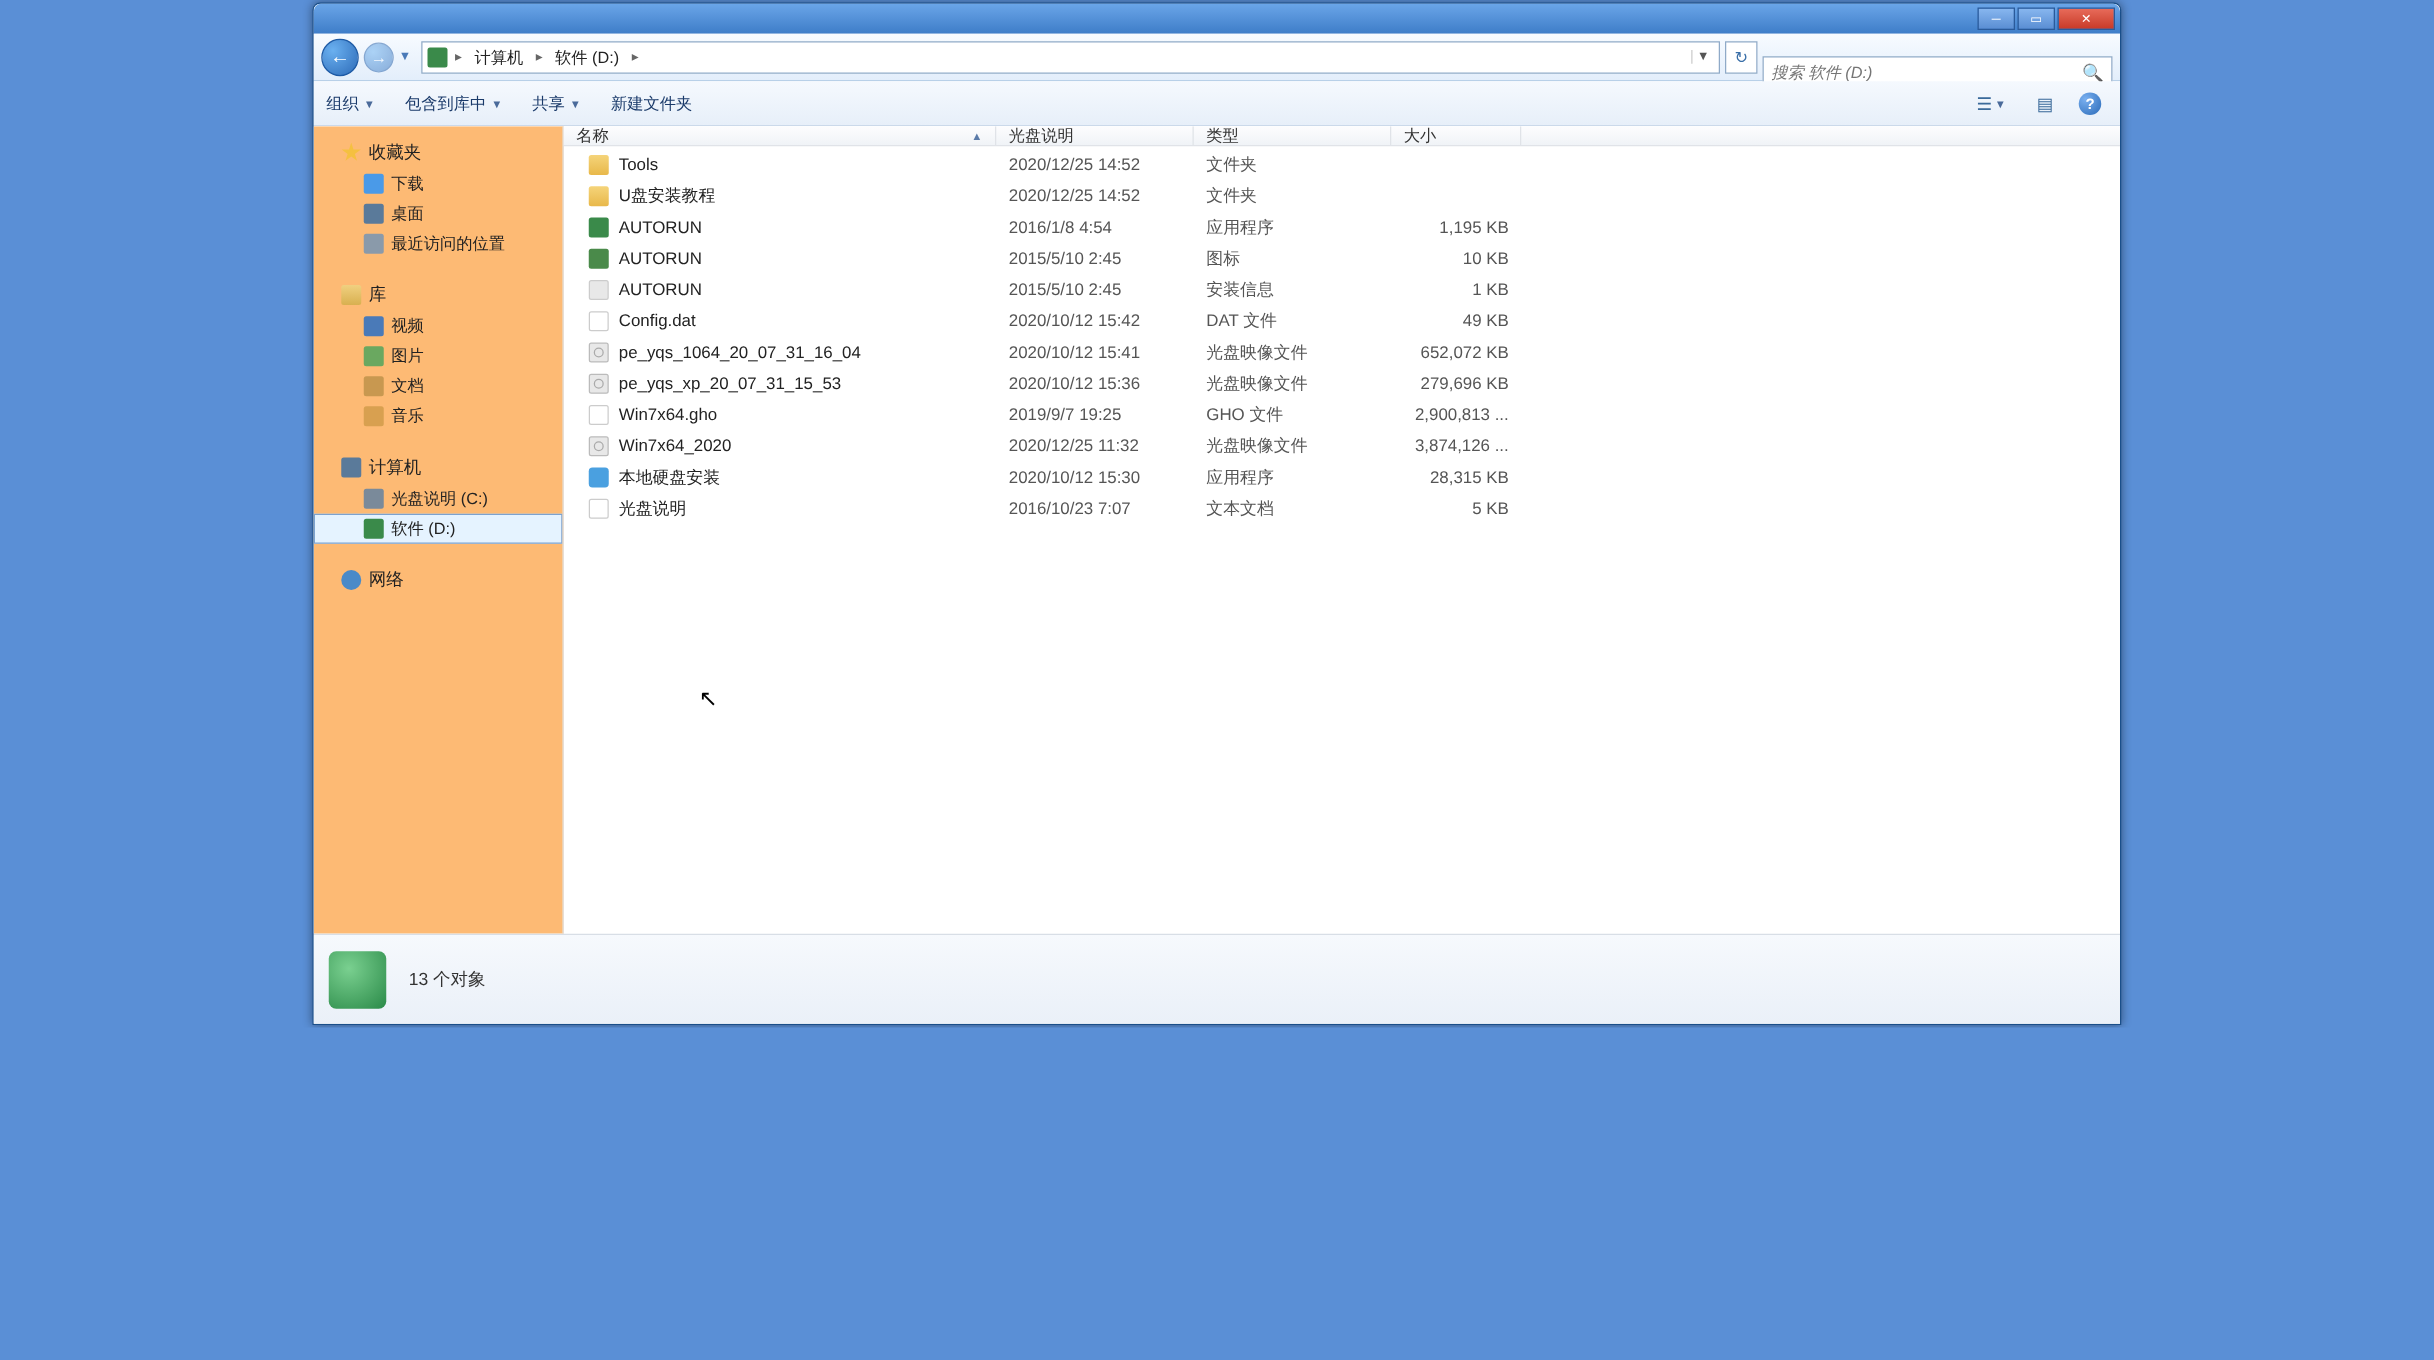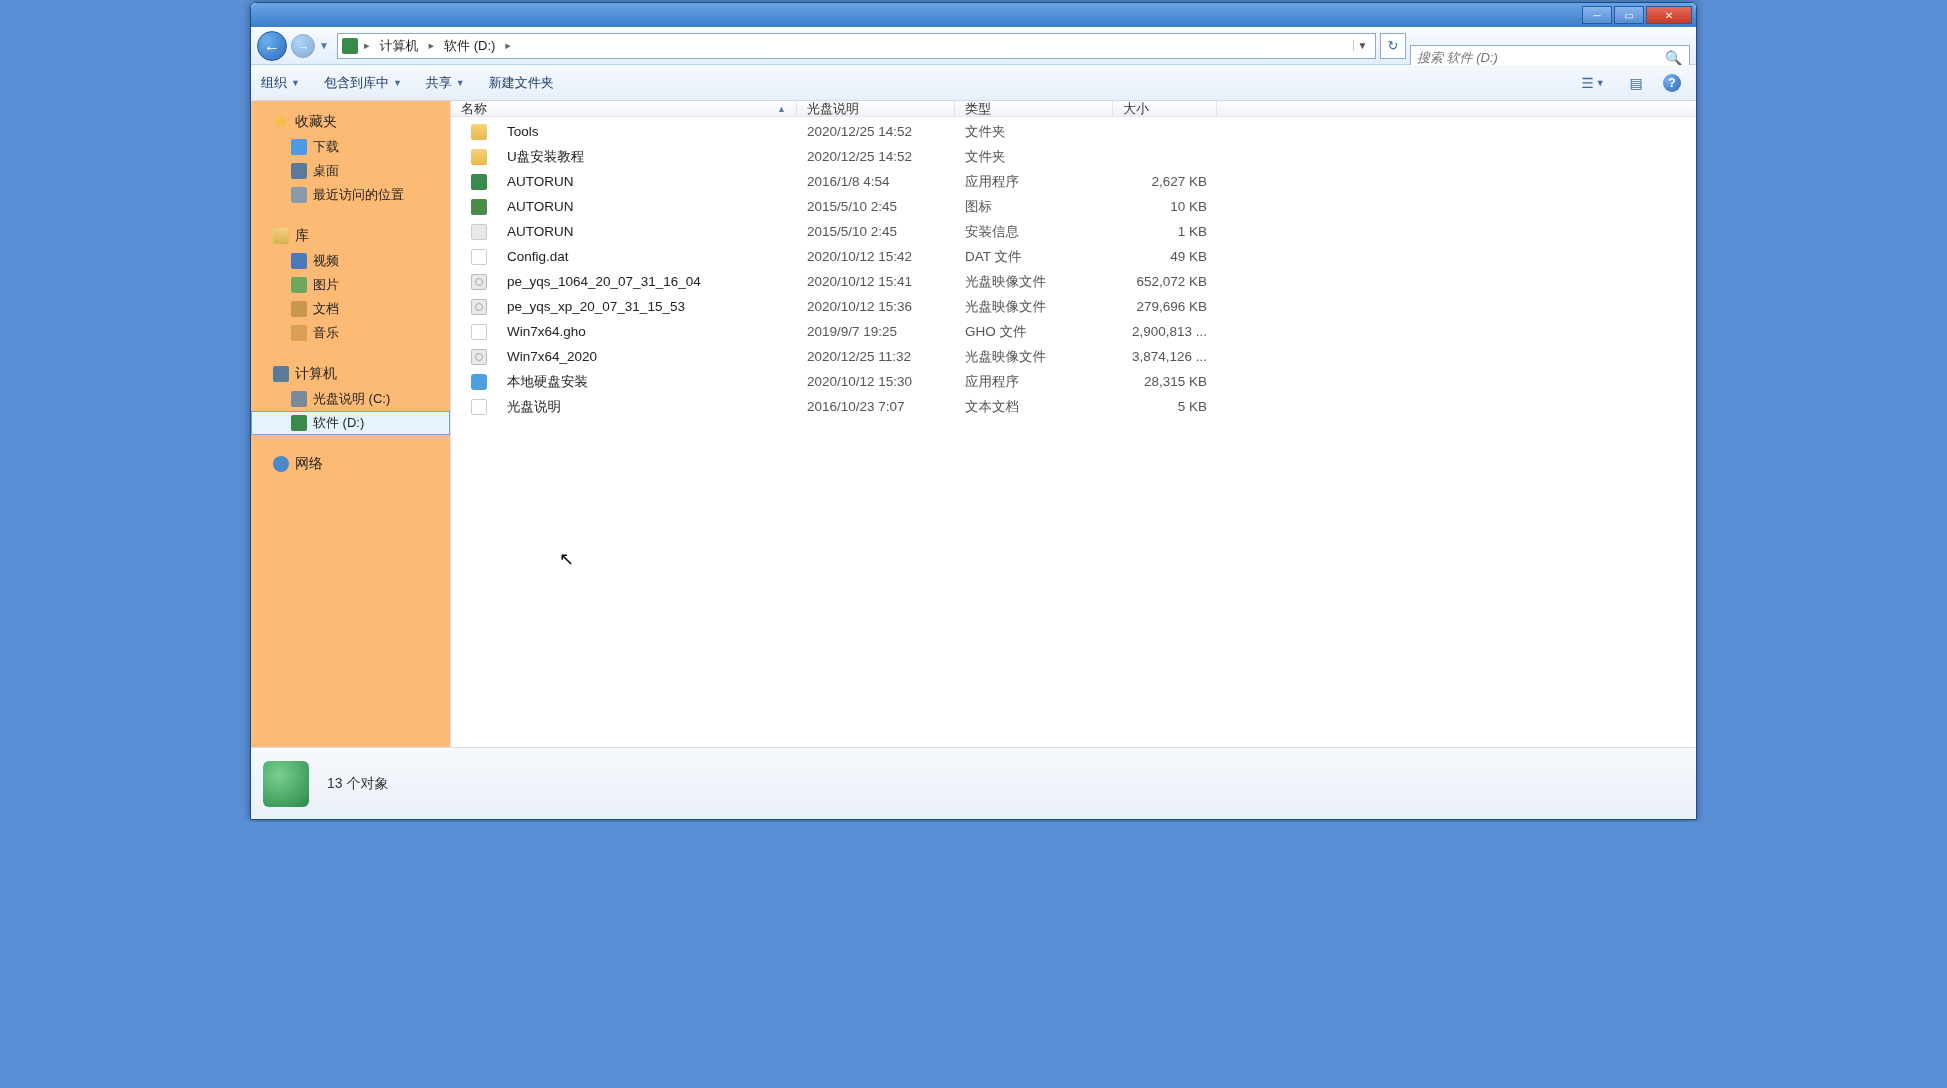--- a/index.html
+++ b/index.html
@@ -114,21 +114,21 @@
     
     .filelist { flex:1; overflow:auto; padding: 2px 0; }
     .row {
       display:flex; align-items:center;
       font-size:13.5px; color:#222;
       padding: 2px 0; cursor:pointer;
       height:25px;
     }
     .row.sel { background:#cde8ff; border:1px solid #7da2ce; padding:1px 0;}
     .cell { padding: 0 10px; }
-    .cell.name { width:346px; display:flex; align-items:center; gap:20px; padding-left:20px;}
+    .cell.name { width:346px; display:flex; align-items:center; gap:8px; padding-left:20px;}
     .cell.date { width:158px; color:#555; }
     .cell.type { width:158px; color:#555; }
     .cell.size { width:104px; text-align:right; color:#555; }
     .fic { width:16px; height:16px; display:inline-block; flex-shrink:0; }
     .fi-folder { background:linear-gradient(#f5d47a,#e8b84a); border-radius:2px;}
     .fi-exe { background:#3a8a4a; border-radius:2px; }
     .fi-ico { background:#4a8a4a; border-radius:2px; }
     .fi-inf { background:#e8e8e8; border:1px solid #ccc; border-radius:2px; }
     .fi-dat { background:#fff; border:1px solid #ccc; border-radius:2px; }
     .fi-iso { background:#e8e8e8; border:1px solid #bbb; border-radius:2px; position:relative;}
@@ -309,21 +309,21 @@
             <div class="cell type">文件夹</div>
             <div class="cell size"></div>
           </div>
           <div class="row">
             <div class="cell name">
               <span class="fic fi-exe"></span>
               <span>AUTORUN</span>
             </div>
             <div class="cell date">2016/1/8 4:54</div>
             <div class="cell type">应用程序</div>
-            <div class="cell size">2,627 KB</div>
+            <div class="cell size">1,195 KB</div>
           </div>
           <div class="row">
             <div class="cell name">
               <span class="fic fi-ico"></span>
               <span>AUTORUN</span>
             </div>
             <div class="cell date">2015/5/10 2:45</div>
             <div class="cell type">图标</div>
             <div class="cell size">10 KB</div>
           </div>

